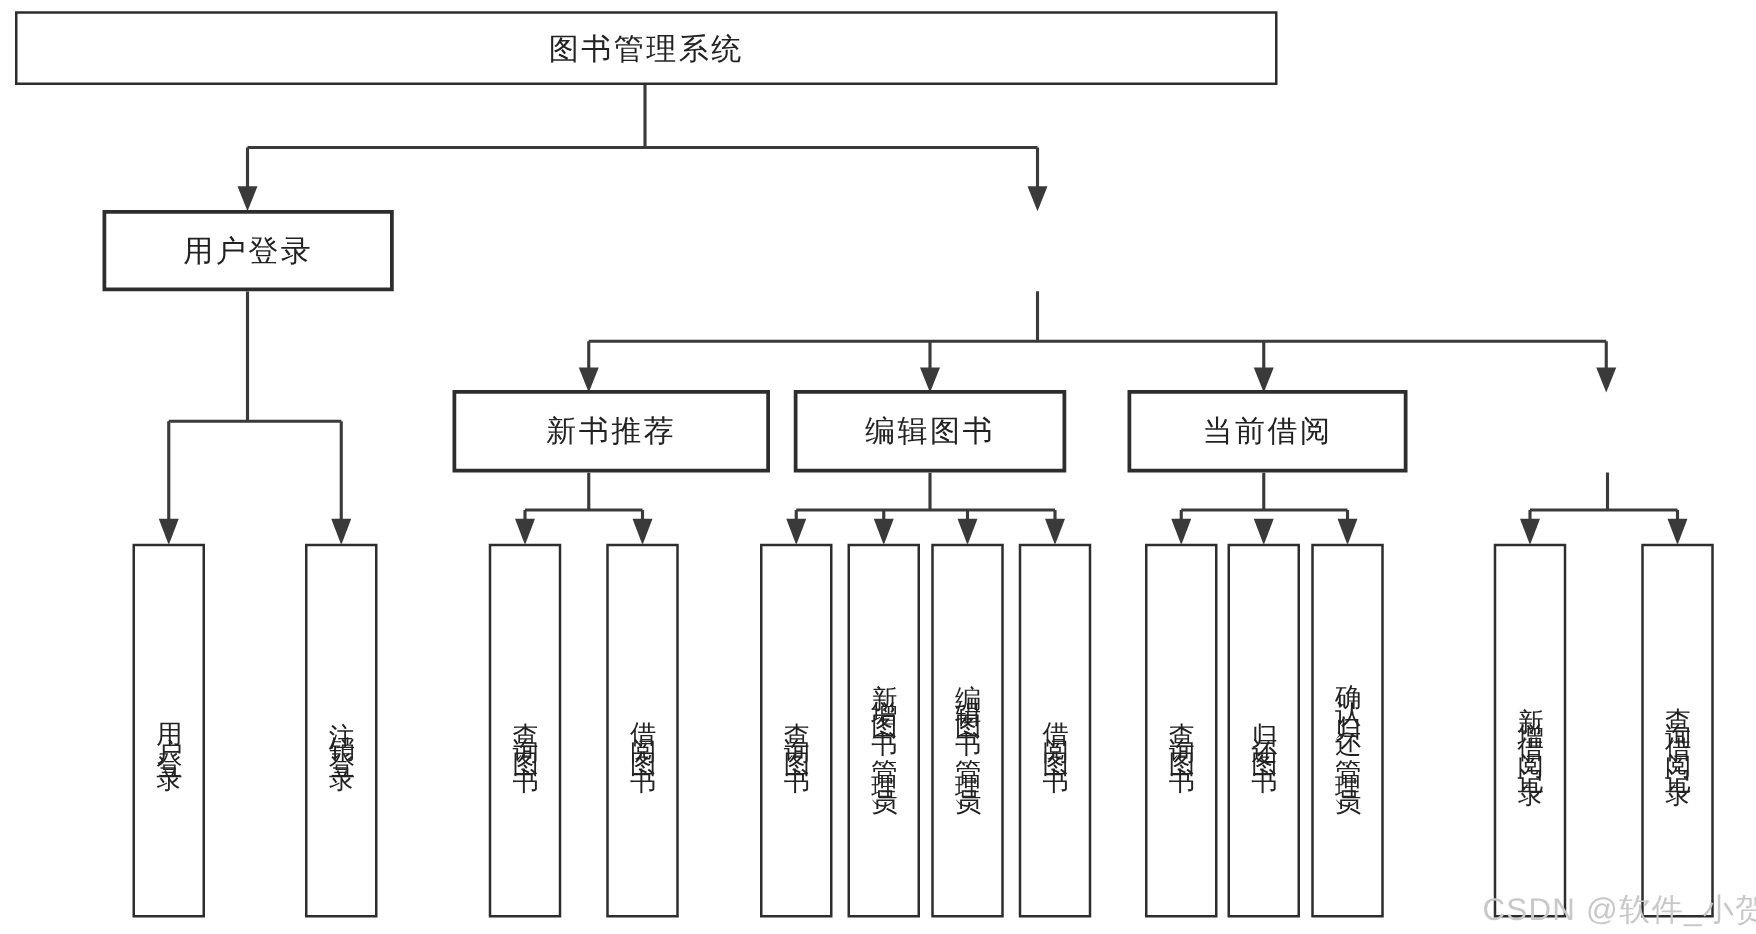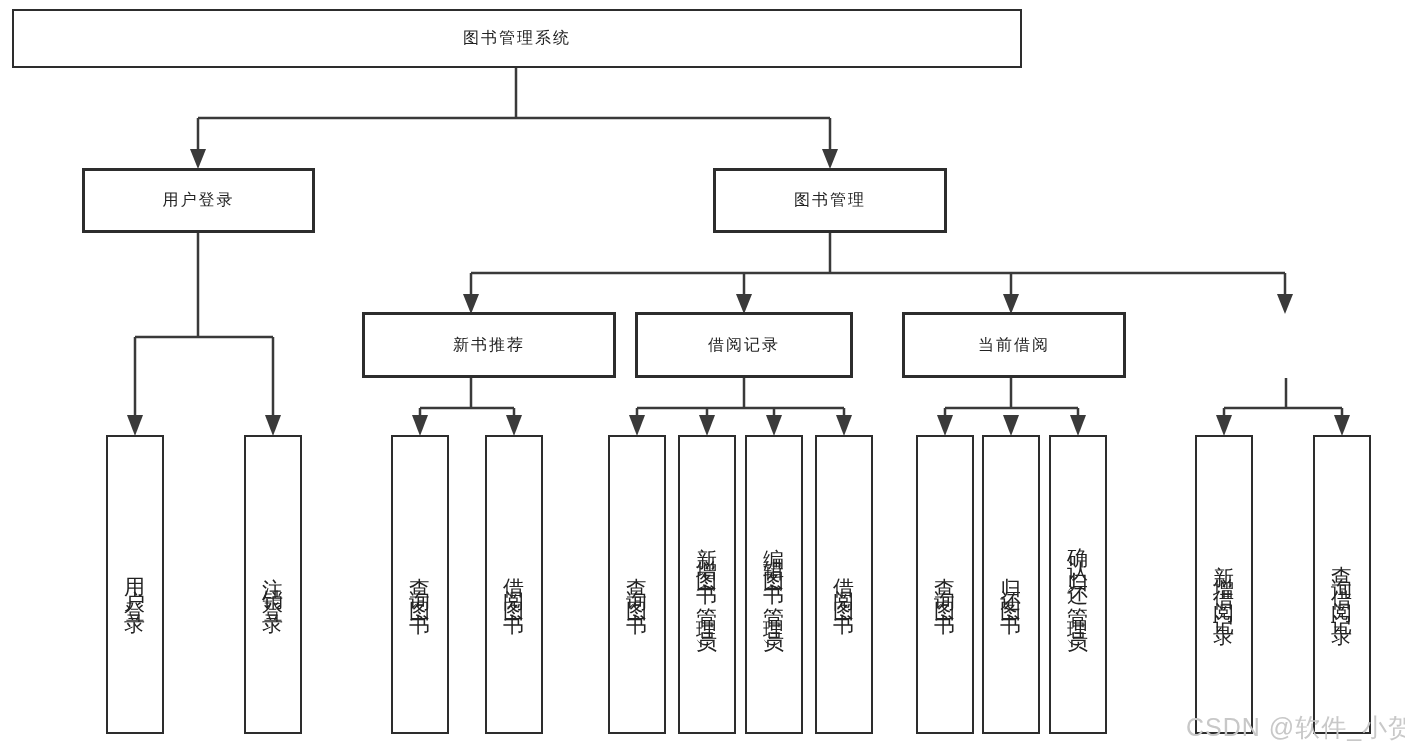--- a/index.html
+++ b/index.html
@@ -13,21 +13,21 @@
   .wires{position:absolute;left:0;top:0}
   .wire{fill:none;stroke:var(--line,#3a3a3a);stroke-width:2.5}
   .head{fill:var(--line,#3a3a3a);stroke:none}
   .box{
     position:absolute;background:#ffffff;
     border:2px solid var(--border,#2d2d2d);
     box-sizing:border-box;
     display:flex;align-items:center;justify-content:center;
     white-space:nowrap;
   }
-  .h{font-size:16px;letter-spacing:2px}
+  .h{font-size:24px;letter-spacing:2px}
   .lvl{border-width:3px}
   .root{border-width:2px}
   .v{
     top:435px;width:58px;height:299px;
     writing-mode:vertical-rl;text-orientation:mixed;
     font-size:21px;letter-spacing:12px;line-height:1;
     white-space:normal;
   }
   .watermark{
     position:absolute;left:1186px;top:711px;
@@ -69,24 +69,23 @@
       <polygon class="head" points="1003,415 1019,415 1011,436"></polygon>
       <polygon class="head" points="1070,415 1086,415 1078,436"></polygon>
       <polygon class="head" points="1216,415 1232,415 1224,436"></polygon>
       <polygon class="head" points="1334,415 1350,415 1342,436"></polygon>
     </g>
   </svg>
 
   <div class="box h root" style="left:12px;top:9px;width:1010px;height:59px">图书管理系统</div>
 
   <div class="box h lvl" style="left:82px;top:168px;width:233px;height:65px">用户登录</div>
-  <div class="box h lvl" style="left:713px;top:168px;width:234px;height:65px">图书管理</div>
 
   <div class="box h lvl" style="left:362px;top:312px;width:254px;height:66px">新书推荐</div>
-  <div class="box h lvl" style="left:635px;top:312px;width:218px;height:66px">借阅记录</div>
+  <div class="box h lvl" style="left:635px;top:312px;width:218px;height:66px">编辑图书</div>
   <div class="box h lvl" style="left:902px;top:312px;width:224px;height:66px">当前借阅</div>
 
   <div class="box v" style="left:106px">用户登录</div>
   <div class="box v" style="left:244px">注销登录</div>
 
   <div class="box v" style="left:391px">查询图书</div>
   <div class="box v" style="left:485px">借阅图书</div>
 
   <div class="box v" style="left:608px">查询图书</div>
   <div class="box v" style="left:678px">新增图书（管理员）</div>

